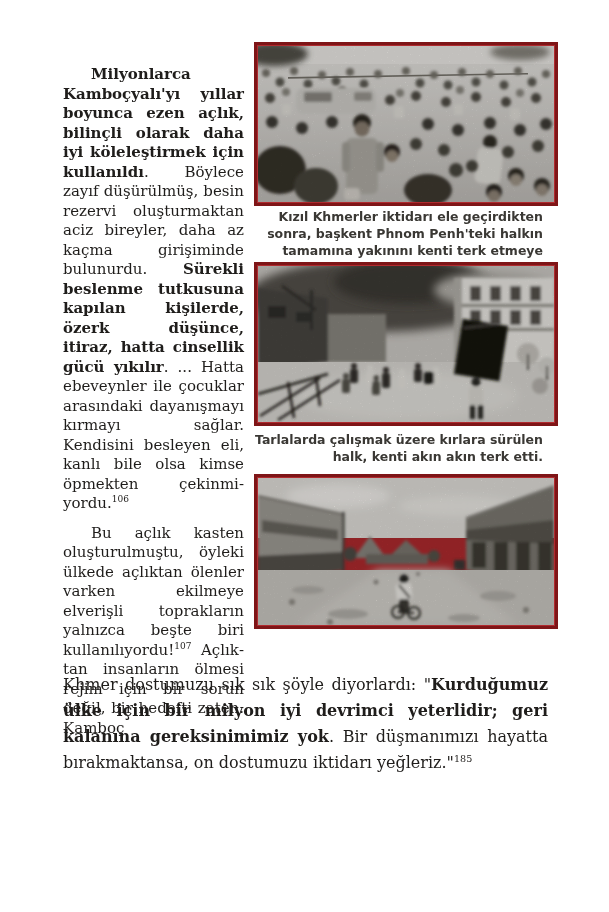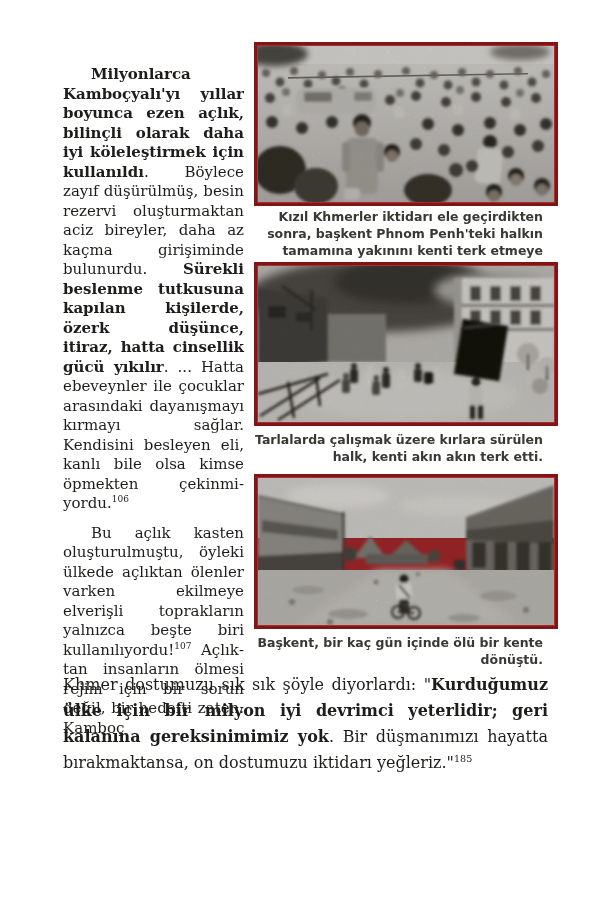--- a/index.html
+++ b/index.html
@@ -329,21 +329,20 @@
         <rect x="138" y="105" width="16" height="18" rx="4" fill="#f0eee9" transform="rotate(-6 146 114)"></rect>
         <line x1="141" y1="107" x2="152" y2="120" stroke="#44423c" stroke-width="2"></line>
         <rect x="141" y="121" width="10" height="13" rx="2" fill="#3c3a35"></rect>
         <circle cx="140" cy="134" r="6" fill="none" stroke="#2b2925" stroke-width="2"></circle>
         <circle cx="156" cy="135" r="6" fill="none" stroke="#2b2925" stroke-width="2"></circle>
         <line x1="140" y1="134" x2="156" y2="135" stroke="#2b2925" stroke-width="2"></line>
       </g>
       <rect width="296" height="147" fill="#000000" filter="url(#g3)" opacity="0.18"></rect>
     </svg>
   </div>
-  <div class="caption" id="cap3">Başkent, bir kaç gün içinde ölü bir kente dönüştü.</div>
 
   <div class="leftcol">
     <p class="indent"><span class="b">Milyonlarca Kamboç­yalı'yı yıllar boyunca ezen açlık, bilinçli ola­rak daha iyi köleleştir­mek için kullanıldı</span><span>. Böylece zayıf düşürül­müş, besin rezervi oluşturmaktan aciz bi­reyler, daha az kaçma girişiminde bulunur­du. </span><span class="b">Sürekli beslenme tutkusuna kapılan ki­şilerde, özerk düşün­ce, itiraz, hatta cinsellik gücü yıkılır</span><span>. ... Hatta ebeveynler ile çocuklar arasındaki da­yanışmayı kırmayı sağ­lar. Kendisini besleyen eli, kanlı bile olsa kim­se öpmekten çekinmi­yordu.</span><sup>106</sup></p>
     <p class="indent"><span>Bu açlık kasten oluş­turulmuştu, öyleki ülkede açlıktan ölenler varken ekilmeye elverişli toprak­ların yalnızca beşte biri kullanılıyordu!</span><sup>107</sup><span> Açlık­tan insanların ölmesi re­jim için bir sorun değil, bir hedefti zaten. Kamboç</span></p>
   </div>
 
   <div class="fullwidth">
     <p><span>Khmer dostumuzu sık sık şöyle diyorlardı: "</span><span class="b">Kurduğumuz ülke için bir milyon iyi devrimci yeterlidir; geri kalanına gereksinimimiz yok</span><span>. Bir düşmanımızı hayatta bırakmaktansa, on dostumuzu iktidarı yeğle­riz."</span><sup>185</sup></p>
   </div>
 

